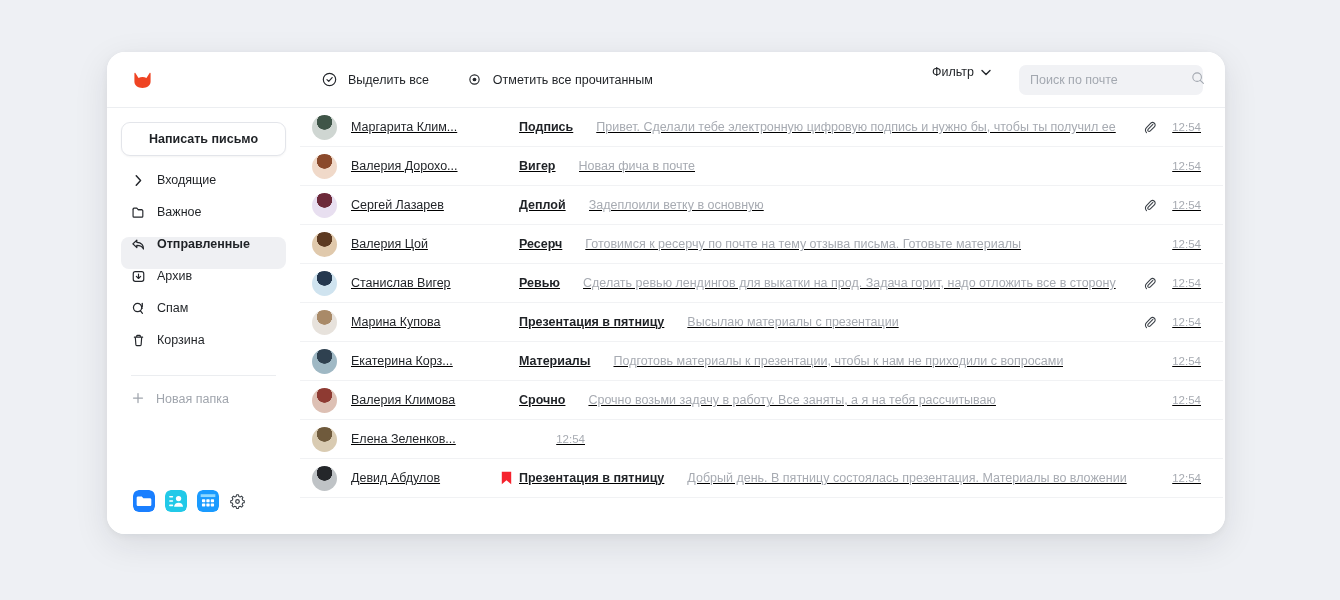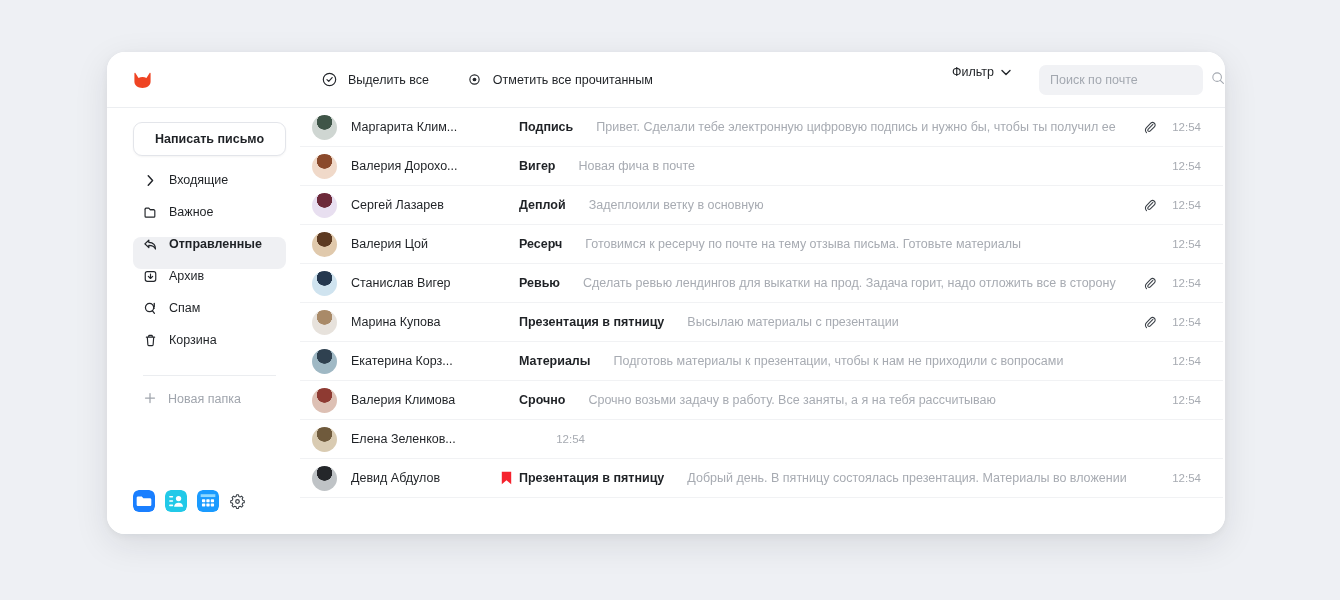--- a/index.html
+++ b/index.html
@@ -80,21 +80,21 @@
   .filter-btn {
     display: flex;
     align-items: center;
     gap: 7px;
     font-size: 12.5px;
     color: #1f2226;
     cursor: pointer;
     white-space: nowrap;
   }
   .search-box {
-    width: 164px; height: 30px;
+    width: 184px; height: 30px;
     background: #f1f2f5;
     border-radius: 7px;
     display: flex;
     align-items: center;
     padding: 0 11px;
     cursor: text;
   }
   .search-box input {
     flex: 1 1 auto;
     border: 0; outline: 0; background: transparent;
@@ -104,21 +104,21 @@
   }
   .search-box input::placeholder { color: #a3a8b0; }
 
   
   .body { flex: 1 1 auto; display: flex; min-height: 0; }
 
   
   .sidebar {
     width: 193px; flex: 0 0 193px;
     background: #fff;
-    padding: 14px 14px 0 26px;
+    padding: 14px 14px 0 14px;
     display: flex;
     flex-direction: column;
     position: relative;
   }
   .compose {
     height: 34px;
     border: 1px solid #e3e5ea;
     border-radius: 9px;
     background: #fff;
     font-family: "Liberation Sans", sans-serif;
@@ -173,20 +173,21 @@
     overflow: hidden;
   }
   .row {
     height: 39px;
     display: flex;
     align-items: center;
     padding: 0 22px 0 12px;
     border-bottom: 1px solid #f1f2f4;
     cursor: pointer;
     font-size: 12.5px;
+    text-decoration: underline;
   }
   .row:last-child { border-bottom: 1px solid #f1f2f4; align-items: center; }
   .avatar {
     width: 25px; height: 25px;
     border-radius: 50%;
     flex: 0 0 25px;
     background-size: cover;
     overflow: hidden;
     position: relative;
   }

